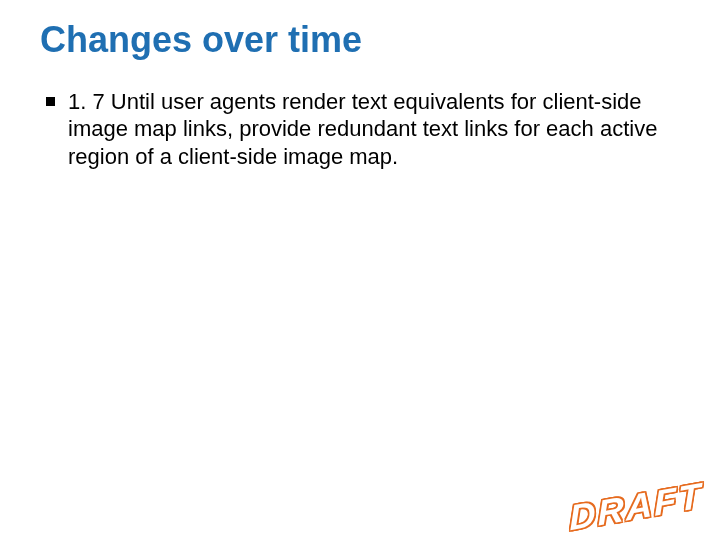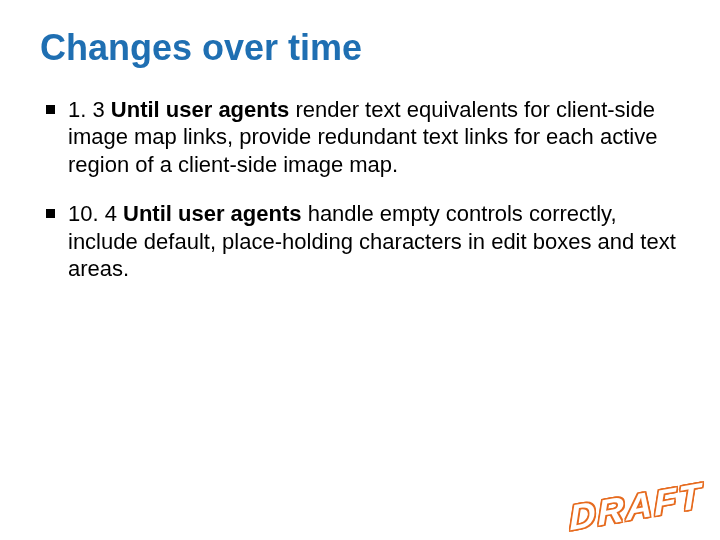--- a/index.html
+++ b/index.html
@@ -9,21 +9,21 @@
     height: 540px;
     background: #ffffff;
     font-family: Verdana, Geneva, sans-serif;
     position: relative;
     overflow: hidden;
   }
   .slide {
     box-sizing: border-box;
     width: 720px;
     height: 540px;
-    padding: 28px 40px 20px 40px;
+    padding: 20px 40px 20px 40px;
     position: relative;
   }
   .title {
     color: #1f6fb2;
     font-weight: bold;
     font-size: 36px;
     margin: 0 0 28px 0;
     line-height: 1.1;
   }
   ul.bullets {
@@ -41,21 +41,21 @@
   }
   ul.bullets > li::before {
     content: "";
     position: absolute;
     left: 6px;
     top: 9px;
     width: 9px;
     height: 9px;
     background: #000000;
   }
-  .bold { font-weight: bold; margin-top: 44px; }
+  .bold { font-weight: normal; margin-top: 44px; }
   .draft {
     position: absolute;
     right: 18px;
     bottom: 12px;
     font-family: "Arial Black", Arial, sans-serif;
     font-weight: 900;
     font-style: italic;
     font-size: 36px;
     letter-spacing: 2px;
     transform: skewX(-8deg) rotate(-10deg);
@@ -72,21 +72,18 @@
   }
 </style>
 </head>
 <body>
 
 <div class="slide">
   <h1 class="title">Changes over time</h1>
 
   <ul class="bullets">
     <li>
-      <span>1. 3 </span><span class="bold">Until user agents</span><span> render text equivalents for client-side image map links, provide redundant text links for each active region of a client-side image map.</span>
-    </li>
-    <li>
-      <span>10. 4 </span><span class="bold">Until user agents</span><span> handle empty controls correctly, include default, place-holding characters in edit boxes and text areas.</span>
+      <span>1. 7 </span><span class="bold">Until user agents</span><span> render text equivalents for client-side image map links, provide redundant text links for each active region of a client-side image map.</span>
     </li>
   </ul>
 
   <div class="draft">DRAFT</div>
 </div>
 
 </body></html>

